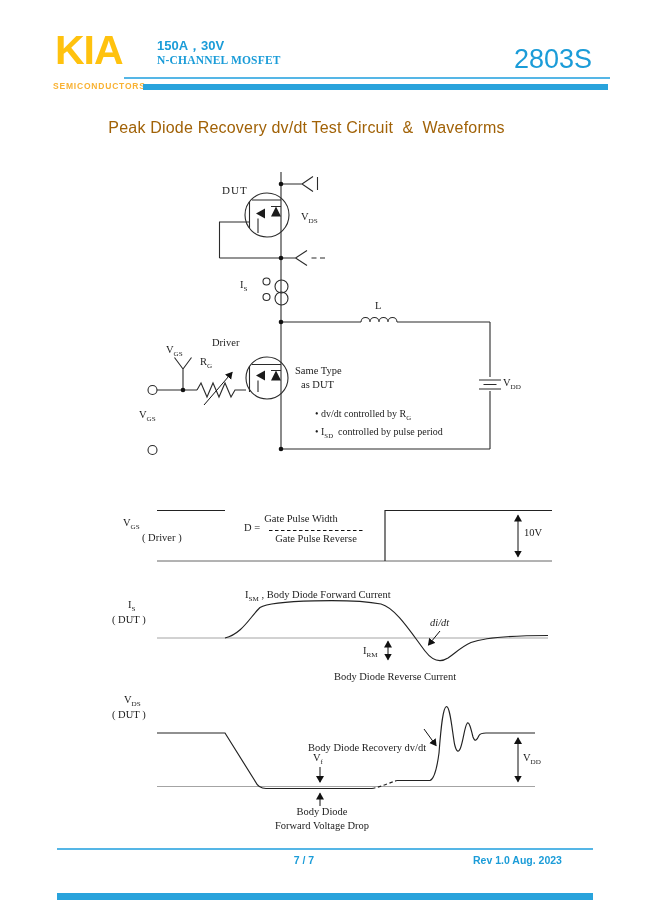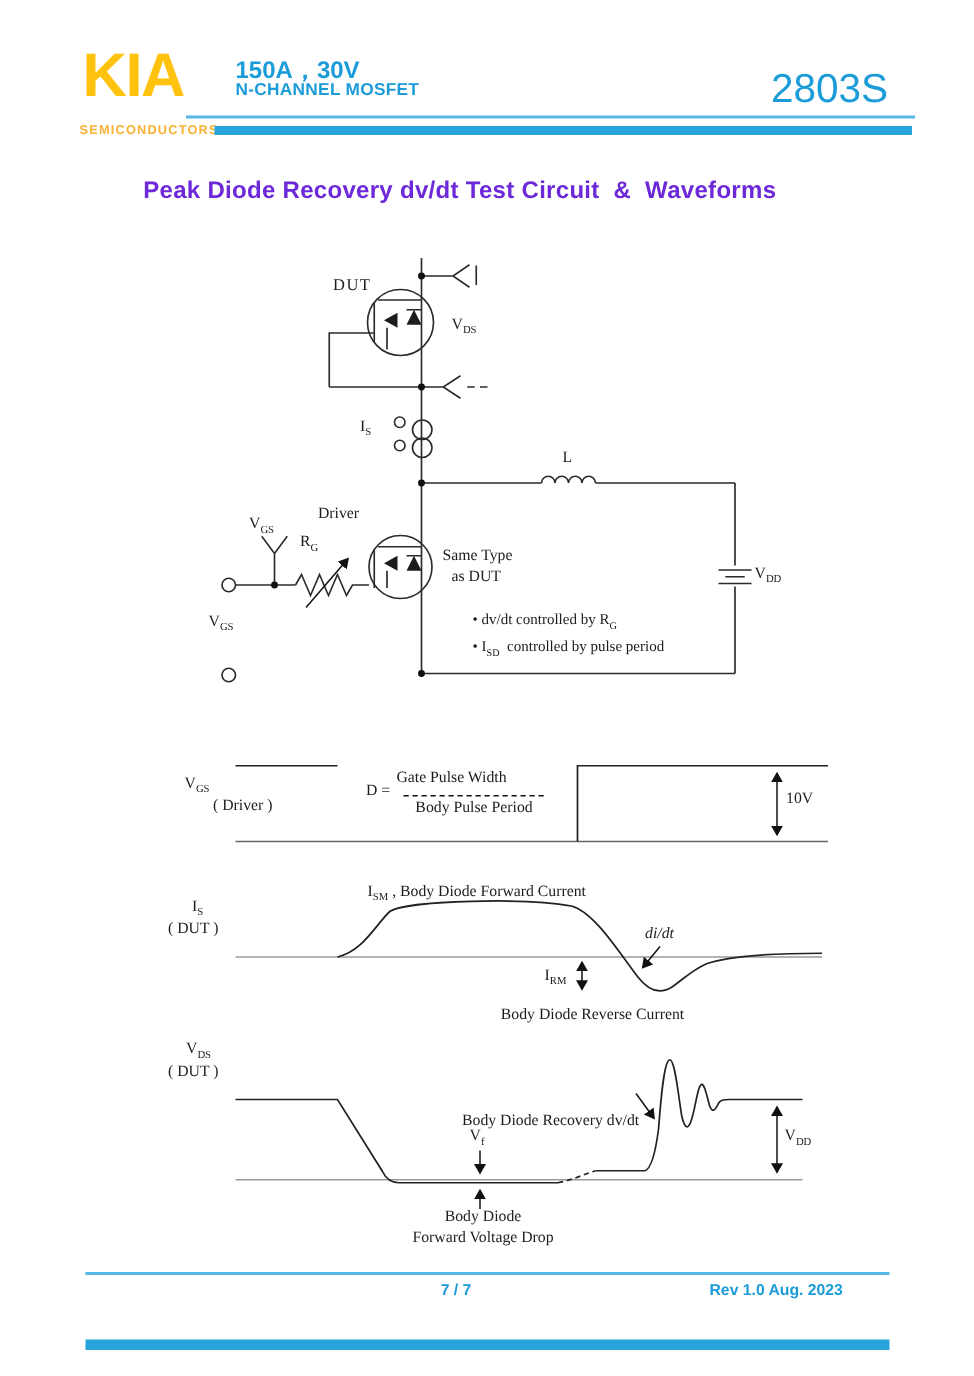--- a/index.html
+++ b/index.html
@@ -2,28 +2,28 @@
 <html><head>
 <meta charset="utf-8">
 <style>
   html,body{margin:0;padding:0;background:#ffffff;}
   .page{position:relative;width:613px;height:917px;background:#ffffff;overflow:hidden;
         font-family:"Liberation Sans", sans-serif;}
   .abs{position:absolute;}
   
   .brand{left:55px;top:30px;font-size:41px;font-weight:bold;color:#FFC20E;letter-spacing:-1px;line-height:1;}
   .tagline{left:53px;top:81px;font-size:8.5px;font-weight:bold;color:#F9B233;letter-spacing:0.8px;}
-  .sub1{left:157px;top:37px;font-size:16px;font-weight:bold;color:#1B9CD8;}
-  .sub2{left:157px;top:54px;font-size:11.5px;font-weight:bold;color:#1B9CD8;letter-spacing:0.2px;}
+  .sub1{left:157px;top:37px;font-size:13px;font-weight:bold;color:#1B9CD8;}
+  .sub2{left:157px;top:54px;font-size:11.5px;font-weight:bold;color:#1B9CD8;letter-spacing:0.2px;font-family:Liberation Serif, serif;}
   .part{left:514px;top:44px;font-size:27px;color:#1B9CD8;}
   .rule-thin{left:124px;top:77px;width:486px;height:2px;background:#55B6E6;}
   .rule-thick{left:143px;top:83.5px;width:465px;height:6.5px;background:#29A3DC;}
   
-  .page-title{left:50%;top:119px;transform:translateX(-50%);font-size:16px;font-weight:bold;
-              color:#6d28d9;white-space:pre;letter-spacing:0.2px;}
+  .page-title{left:50%;top:119px;transform:translateX(-50%);font-size:16px;font-weight:normal;
+              color:#a16207;white-space:pre;letter-spacing:0.2px;}
   
   .lbl{position:absolute;font-family:"Liberation Serif", serif;font-size:10.5px;color:#1c1c1c;white-space:pre;}
   .lbl sub{font-size:68%;line-height:0;}
   .cen{transform:translateX(-50%);}
   
   .footer-rule{left:57px;top:848px;width:536px;height:1.5px;background:#55B6E6;}
   .page-num{left:284px;top:854px;width:40px;text-align:center;font-size:10.5px;font-weight:bold;color:#1B9CD8;}
   .rev{left:473px;top:854px;width:90px;font-size:10.5px;font-weight:bold;color:#1B9CD8;white-space:pre;}
   .bottom-bar{left:57px;top:893px;width:536px;height:6.5px;background:#29A3DC;}
   
@@ -136,21 +136,21 @@
   <div class="lbl" style="left:166px;top:344px;"><span>V</span><sub>GS</sub></div>
   <div class="lbl" style="left:139px;top:409px;"><span>V</span><sub>GS</sub></div>
   <div class="lbl" style="left:503px;top:377px;"><span>V</span><sub>DD</sub></div>
   <div class="lbl" style="left:315px;top:408px;font-size:10px;"><span>•</span><span> dv/dt controlled by R</span><sub>G</sub><span></span></div>
   <div class="lbl" style="left:315px;top:426px;font-size:10px;"><span>•</span><span> I</span><sub>SD</sub><span>  controlled by pulse period</span></div>
 
   <div class="lbl" style="left:123px;top:517px;"><span>V</span><sub>GS</sub></div>
   <div class="lbl" style="left:108px;top:532px;margin-left:34px;">( Driver )</div>
   <div class="lbl" style="left:244px;top:522px;">D =</div>
   <div class="lbl cen" style="left:301px;top:513px;">Gate Pulse Width</div>
-  <div class="lbl cen" style="left:316px;top:533px;">Body Pulse Period</div>
+  <div class="lbl cen" style="left:316px;top:533px;">Gate Pulse Reverse</div>
   <div class="lbl" style="left:524px;top:527px;">10V</div>
 
   <div class="lbl" style="left:128px;top:599px;"><span>I</span><sub>S</sub></div>
   <div class="lbl" style="left:112px;top:614px;">( DUT )</div>
   <div class="lbl" style="left:245px;top:589px;"><span>I</span><sub>SM</sub><span> , Body Diode Forward Current</span></div>
   <div class="lbl" style="left:430px;top:617px;font-style:italic;">di/dt</div>
   <div class="lbl" style="left:363px;top:645px;text-align:center;"><span>I</span><sub>RM</sub></div>
   <div class="lbl cen" style="left:395px;top:671px;">Body Diode Reverse Current</div>
 
   <div class="lbl" style="left:124px;top:694px;"><span>V</span><sub>DS</sub></div>

